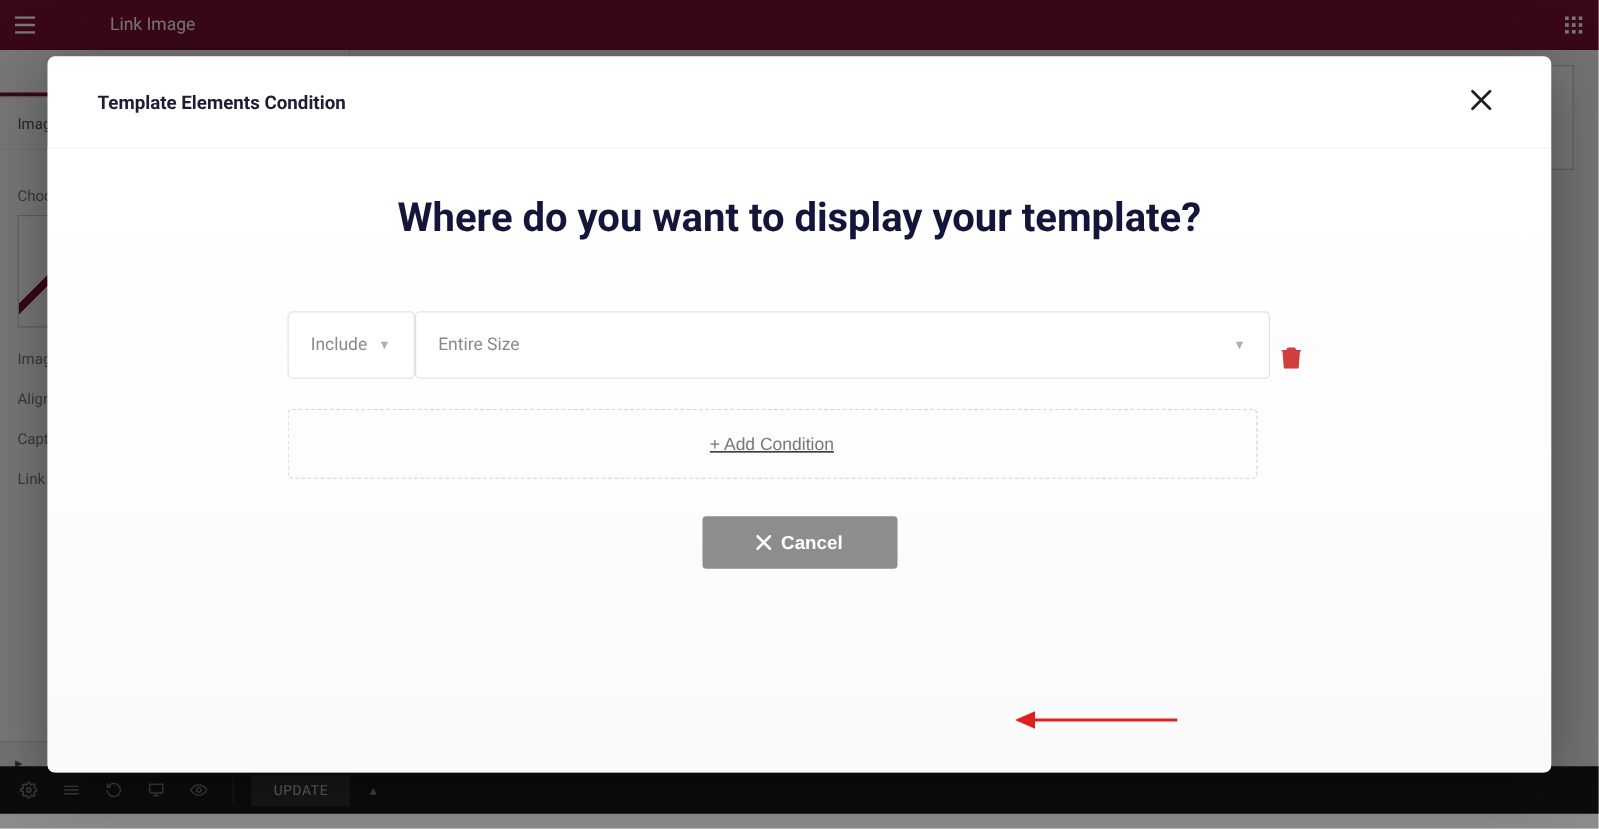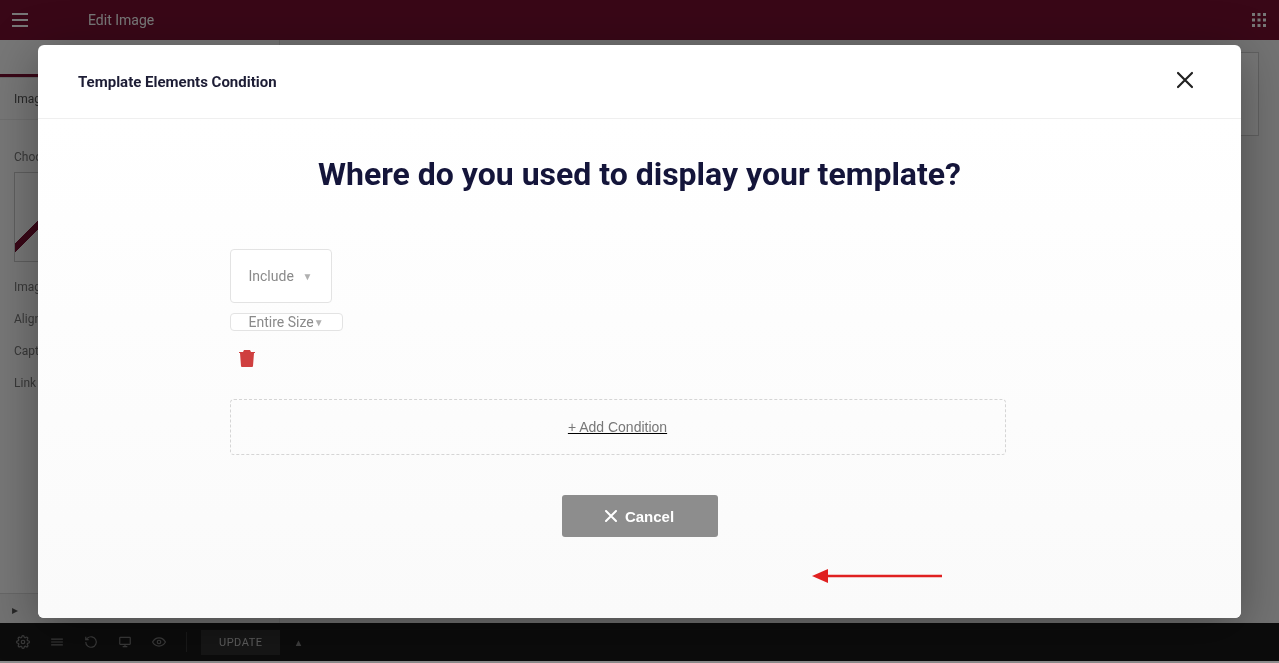--- a/index.html
+++ b/index.html
@@ -134,21 +134,21 @@
     .plus-col {
       border-left: 1px dashed #ccc;
       border-right: 1px dashed #ccc;
       width: 100px;
       text-align: center;
       font-size: 20px;
       color: #999;
     }
     .bottombar {
       position: absolute;
-      left: 0; right: 0; bottom: 2px;
+      left: 0; right: 0; bottom: 12px;
       height: 38px;
       background: #1b1b1b;
       display: flex;
       align-items: center;
       gap: 8px;
       padding: 0 10px;
       color: #aaa;
       font-size: 11px;
       margin-top: 34px;
     }
@@ -223,24 +223,23 @@
       font-size: 15px;
       color: #8b8b9d;
       line-height: 2.0;
     }
     .conditions {
       margin: 56px auto 0;
       max-width: 820px;
     }
     .condition-row {
       display: flex;
-      align-items: flex-start;
-      gap: 10px;
+      align-items: flex-end;
+      gap: 0;
       margin-bottom: 20px;
-      flex-direction: column;
     }
     .select-box {
       border: 1px solid #e3e3e3;
       border-radius: 4px;
       height: 54px;
       background: #fff;
       display: flex;
       align-items: center;
       justify-content: space-between;
       padding: 0 18px;
@@ -321,21 +320,21 @@
 </head>
 <body>
 
 <div class="bg-layer">
   <div class="topbar">
     <div class="menu-icon">
       <svg width="16" height="14" viewBox="0 0 16 14">
           <path d="M0 1h16M0 7h16M0 13h16" stroke="#fff" stroke-width="2"></path>
         </svg>
     </div>
-    <div class="title">Edit Image</div>
+    <div class="title">Link Image</div>
     <div class="grid-icon">
       <svg width="14" height="14" viewBox="0 0 14 14">
           <g fill="#fff">
             <rect x="0" y="0" width="3" height="3"></rect>
             <rect x="5.5" y="0" width="3" height="3"></rect>
             <rect x="11" y="0" width="3" height="3"></rect>
             <rect x="0" y="5.5" width="3" height="3"></rect>
             <rect x="5.5" y="5.5" width="3" height="3"></rect>
             <rect x="11" y="5.5" width="3" height="3"></rect>
             <rect x="0" y="11" width="3" height="3"></rect>
@@ -422,21 +421,21 @@
 <div class="modal">
   <div class="modal-header">
     <h3>Template Elements Condition</h3>
     <button class="modal-close">
       <svg width="18" height="18" viewBox="0 0 18 18">
           <path d="M2 2l14 14M16 2L2 16" stroke="#222" stroke-width="2.2" stroke-linecap="round"></path>
         </svg>
     </button>
   </div>
   <div class="modal-body">
-    <h1>Where do you used to display your template?</h1>
+    <h1>Where do you want to display your template?</h1>
 
     <div class="conditions">
       <div class="condition-row">
         <div class="select-box select-include">
           <span>Include</span>
           <span class="caret-down">▼</span>
         </div>
         <div class="select-box select-where">
           <span>Entire Size</span>
           <span class="caret-down">▼</span>

